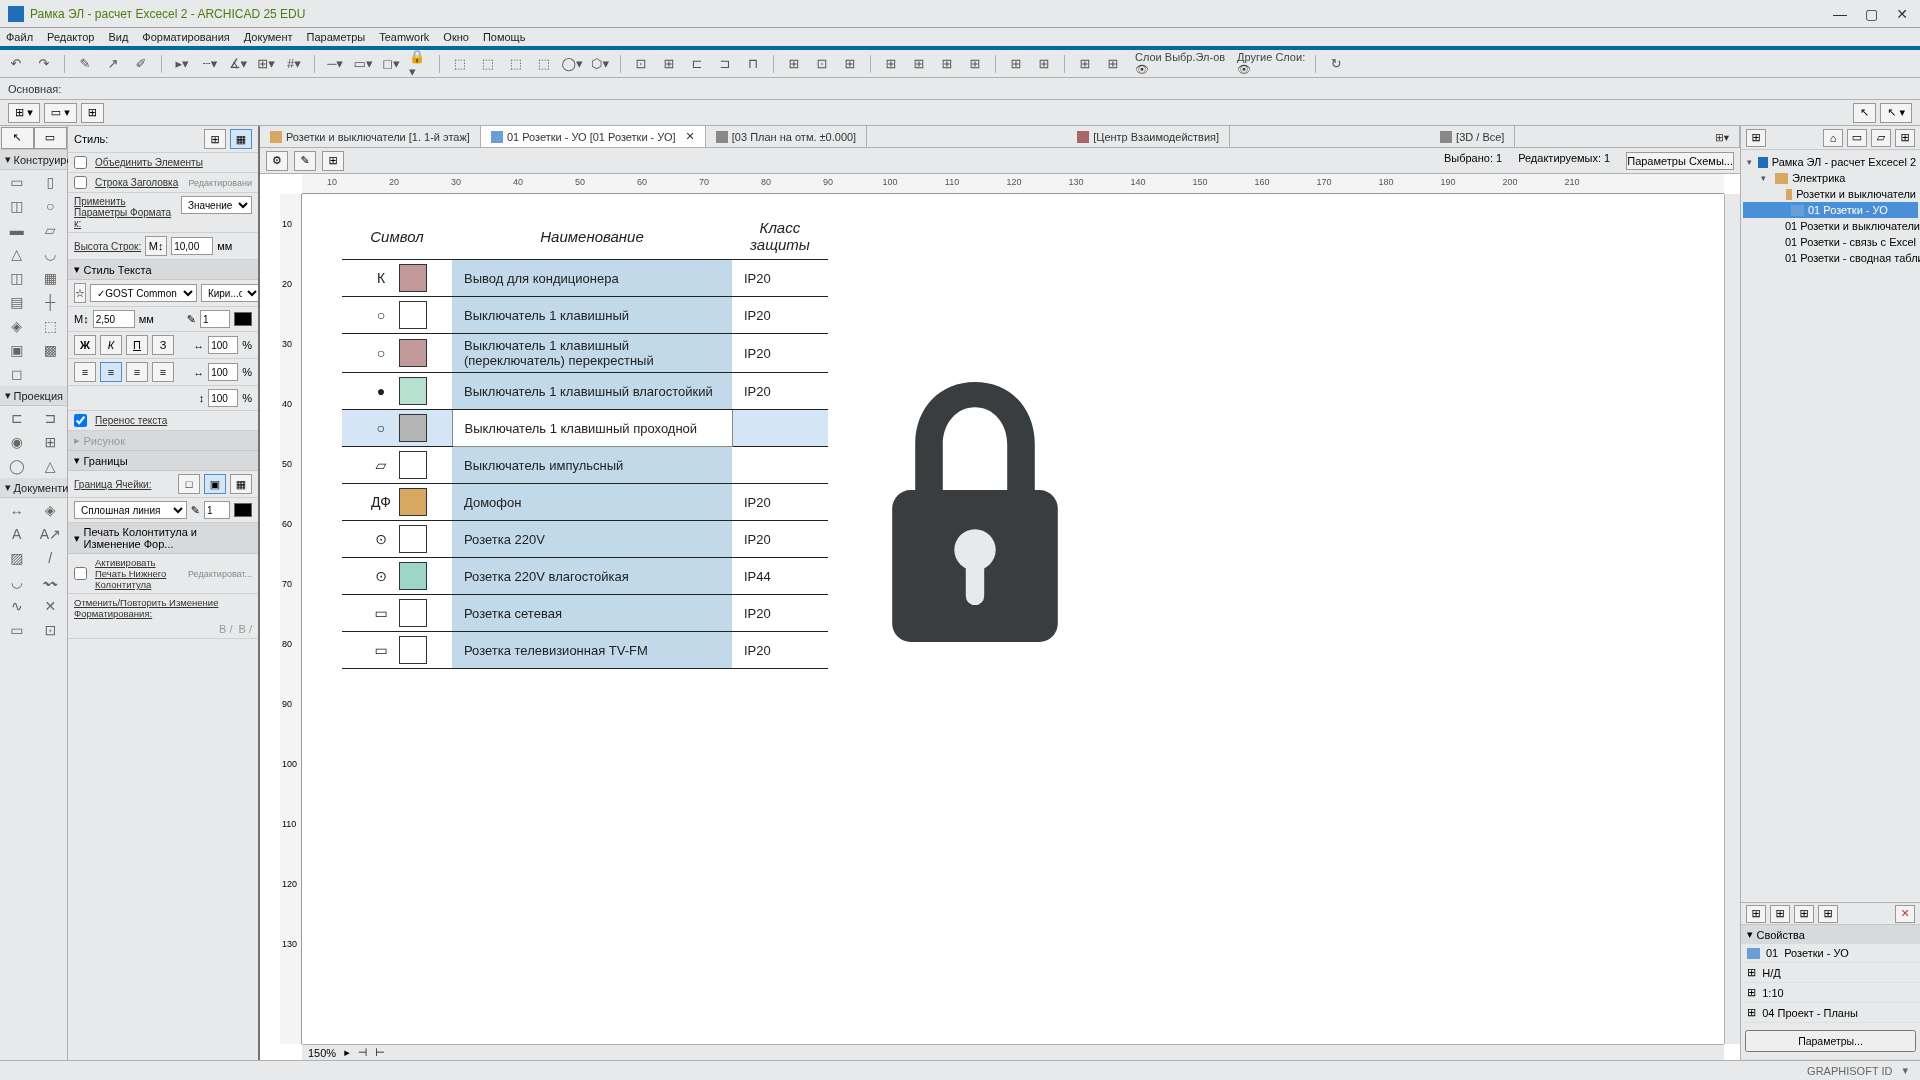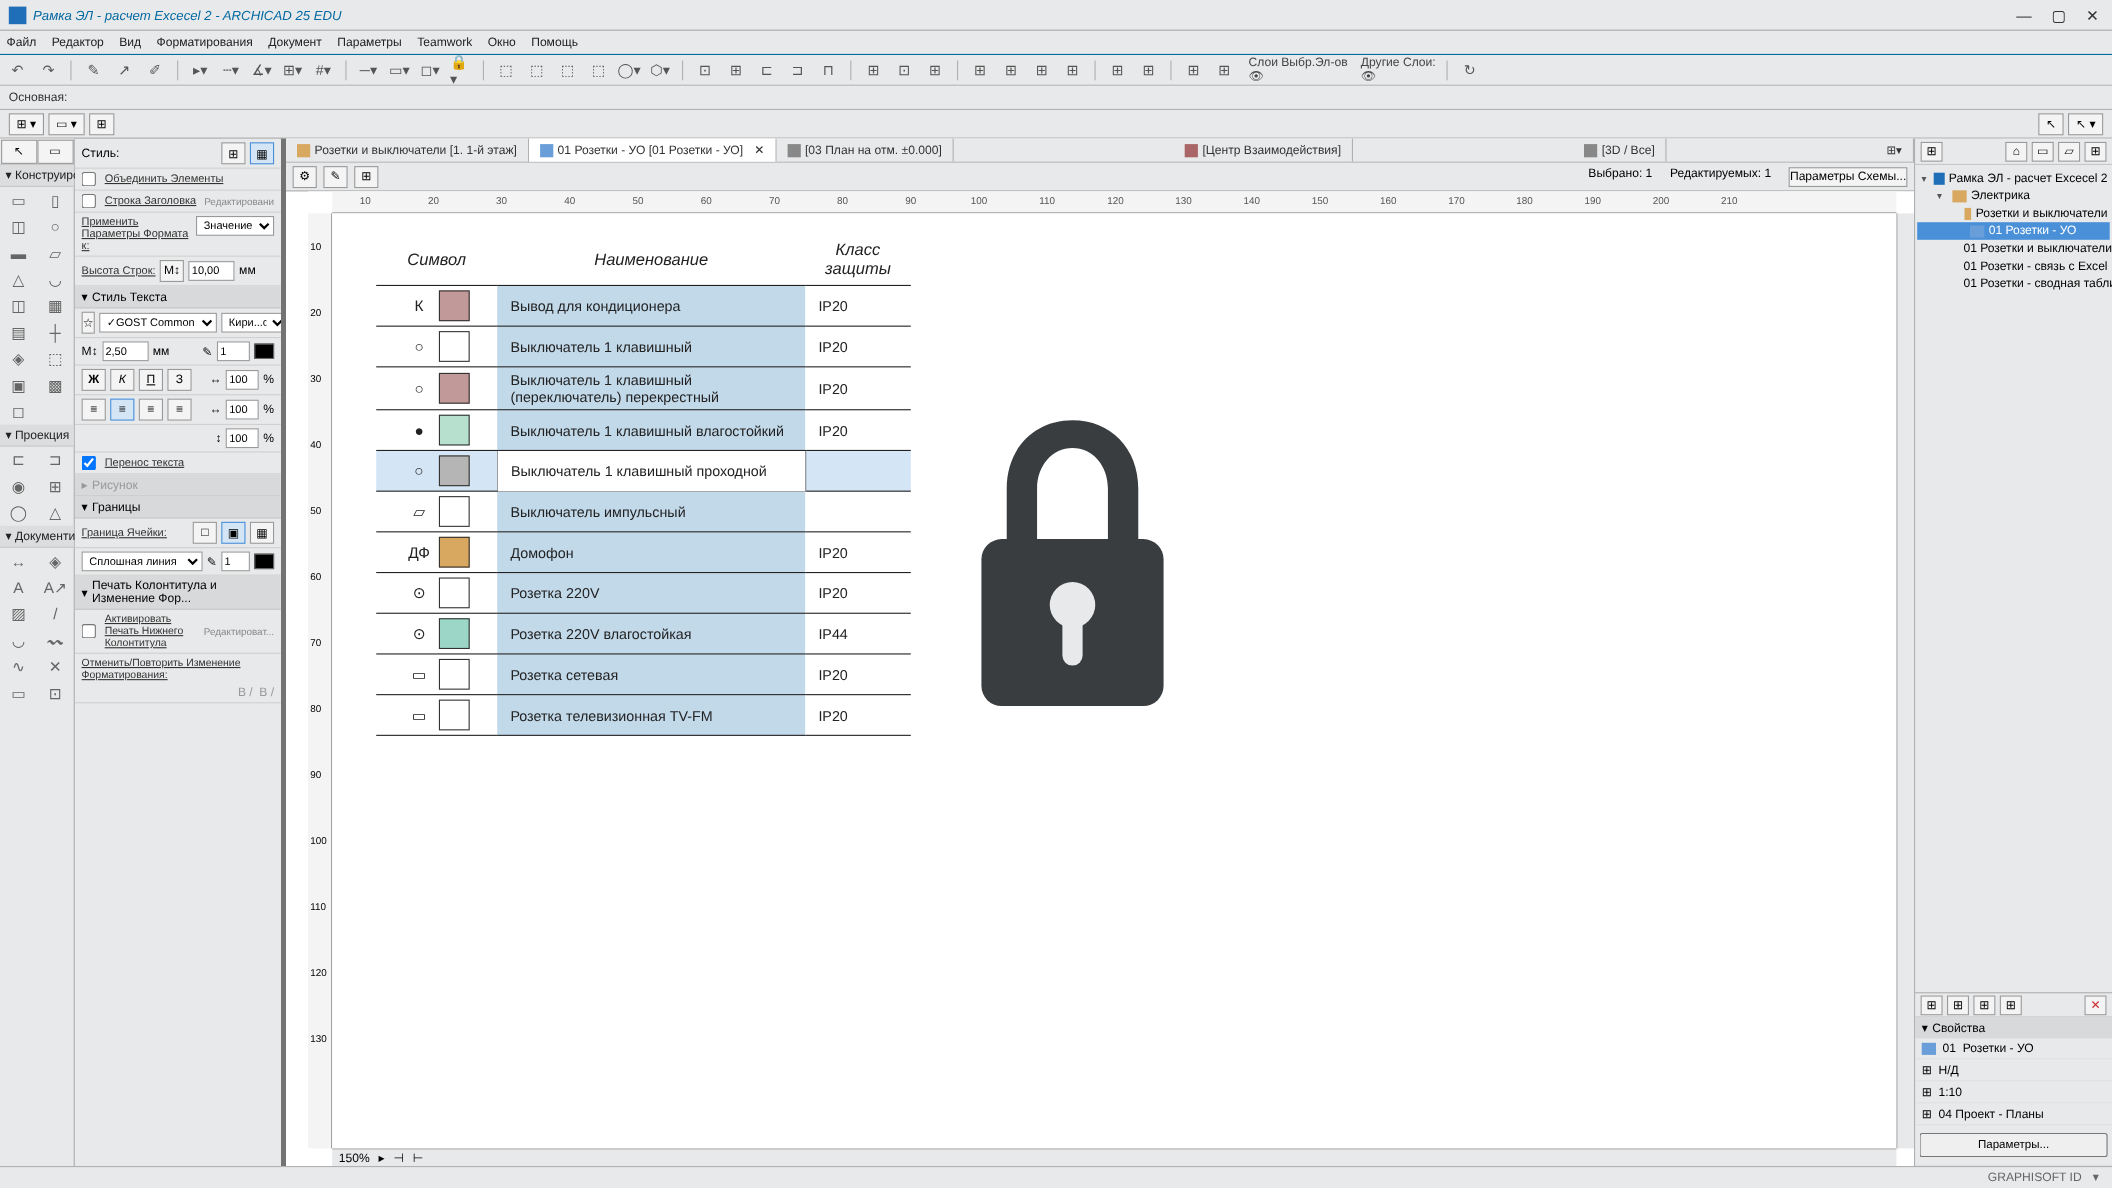--- a/index.html
+++ b/index.html
@@ -1,26 +1,26 @@
 <!DOCTYPE html>
 <html><head>
 <meta charset="utf-8">
 <style>
 * { margin: 0; padding: 0; box-sizing: border-box; font-family: "Segoe UI", Tahoma, sans-serif; font-size: 11px; }
 body { background: #c4c6c8; overflow: hidden; width: 1920px; height: 1080px; position: relative; }
 
 
 .titlebar { height: 28px; background: #e8e9ea; display: flex; align-items: center; padding: 0 8px; border-bottom: 1px solid #a0a0a0; }
 .titlebar .icon { width: 16px; height: 16px; background: #1e6fb8; margin-right: 6px; }
-.titlebar .title { flex: 1; font-size: 12px; color: #0369a1; font-style: italic; }
+.titlebar .title { flex: 1; font-size: 12px; color: #4d7c0f; }
 .win-controls { display: flex; gap: 18px; margin-right: 4px; }
 .win-controls span { cursor: pointer; font-size: 14px; color: #333; }
 
 
-.menubar { height: 22px; background: #e8e9ea; display: flex; align-items: center; padding: 0 6px; gap: 14px; border-bottom: 1px solid #0369a1; }
+.menubar { height: 22px; background: #e8e9ea; display: flex; align-items: center; padding: 0 6px; gap: 14px; border-bottom: 4px solid #0369a1; }
 .menubar span { font-size: 11px; color: #222; cursor: pointer; }
 
 
 .toolbar { height: 28px; background: #e8e9ea; display: flex; align-items: center; padding: 0 6px; gap: 8px; border-bottom: 1px solid #b0b0b0; }
 .tool-btn { width: 20px; height: 20px; display: flex; align-items: center; justify-content: center; color: #555; cursor: pointer; font-size: 13px; }
 .tool-sep { width: 1px; height: 18px; background: #b0b0b0; margin: 0 2px; }
 .layers-box { display: flex; gap: 12px; font-size: 10px; color: #444; margin-left: 4px; }
 
 .subbar { height: 22px; background: #e8e9ea; display: flex; align-items: center; padding: 0 8px; border-bottom: 1px solid #b0b0b0; font-size: 10px; color: #333; }
 
@@ -32,21 +32,21 @@
 .main { display: flex; height: calc(1080px - 28px - 22px - 28px - 22px - 26px - 20px); }
 
 
 .left-tools { width: 68px; background: #e8e9ea; border-right: 1px solid #b0b0b0; display: flex; flex-direction: column; }
 .left-tools .arrow-row { height: 24px; display: flex; align-items: center; justify-content: center; border-bottom: 1px solid #c7c7c7; }
 .left-tools .section-head { padding: 3px 5px; font-size: 10px; color: #222; border-bottom: 1px solid #c7c7c7; background: #dcdddf; display:flex; align-items:center; gap:3px;}
 .left-tools .tool-grid { display: grid; grid-template-columns: 1fr 1fr; gap: 0; }
 .left-tools .tool-grid .t { height: 24px; display: flex; align-items: center; justify-content: center; font-size: 14px; color: #666; cursor: pointer; }
 
 
-.format-panel { width: 192px; background: #e8e9ea; border-right: 5px solid #737373; overflow-y: auto; font-size: 10.5px; }
+.format-panel { width: 192px; background: #e8e9ea; border-right: 2px solid #737373; overflow-y: auto; font-size: 10.5px; }
 .format-panel .row { padding: 3px 6px; display: flex; align-items: center; gap: 4px; border-bottom: 1px solid #d0d0d0; }
 .format-panel .section-hdr { padding: 3px 6px; background: #d8d9db; font-size: 10px; display:flex; align-items:center; gap:4px; border-bottom:1px solid #c7c7c7;}
 .format-panel select, .format-panel input[type=text] { font-size: 10px; height: 18px; border: 1px solid #999; background: white; padding: 0 2px; }
 .format-panel .icon-btn { width: 22px; height: 20px; border: 1px solid #999; background: #f4f4f4; display:flex; align-items:center; justify-content:center; cursor:pointer; font-size:11px;}
 .format-panel .icon-btn.active { background: #d4e6f5; border-color: #4a90d9; }
 .format-panel .swatch { width: 18px; height: 14px; border: 1px solid #666; }
 .format-panel label { font-size: 10px; color: #333; text-decoration: underline; }
 .format-panel input[type=checkbox]{margin-right:4px;}
 
 

